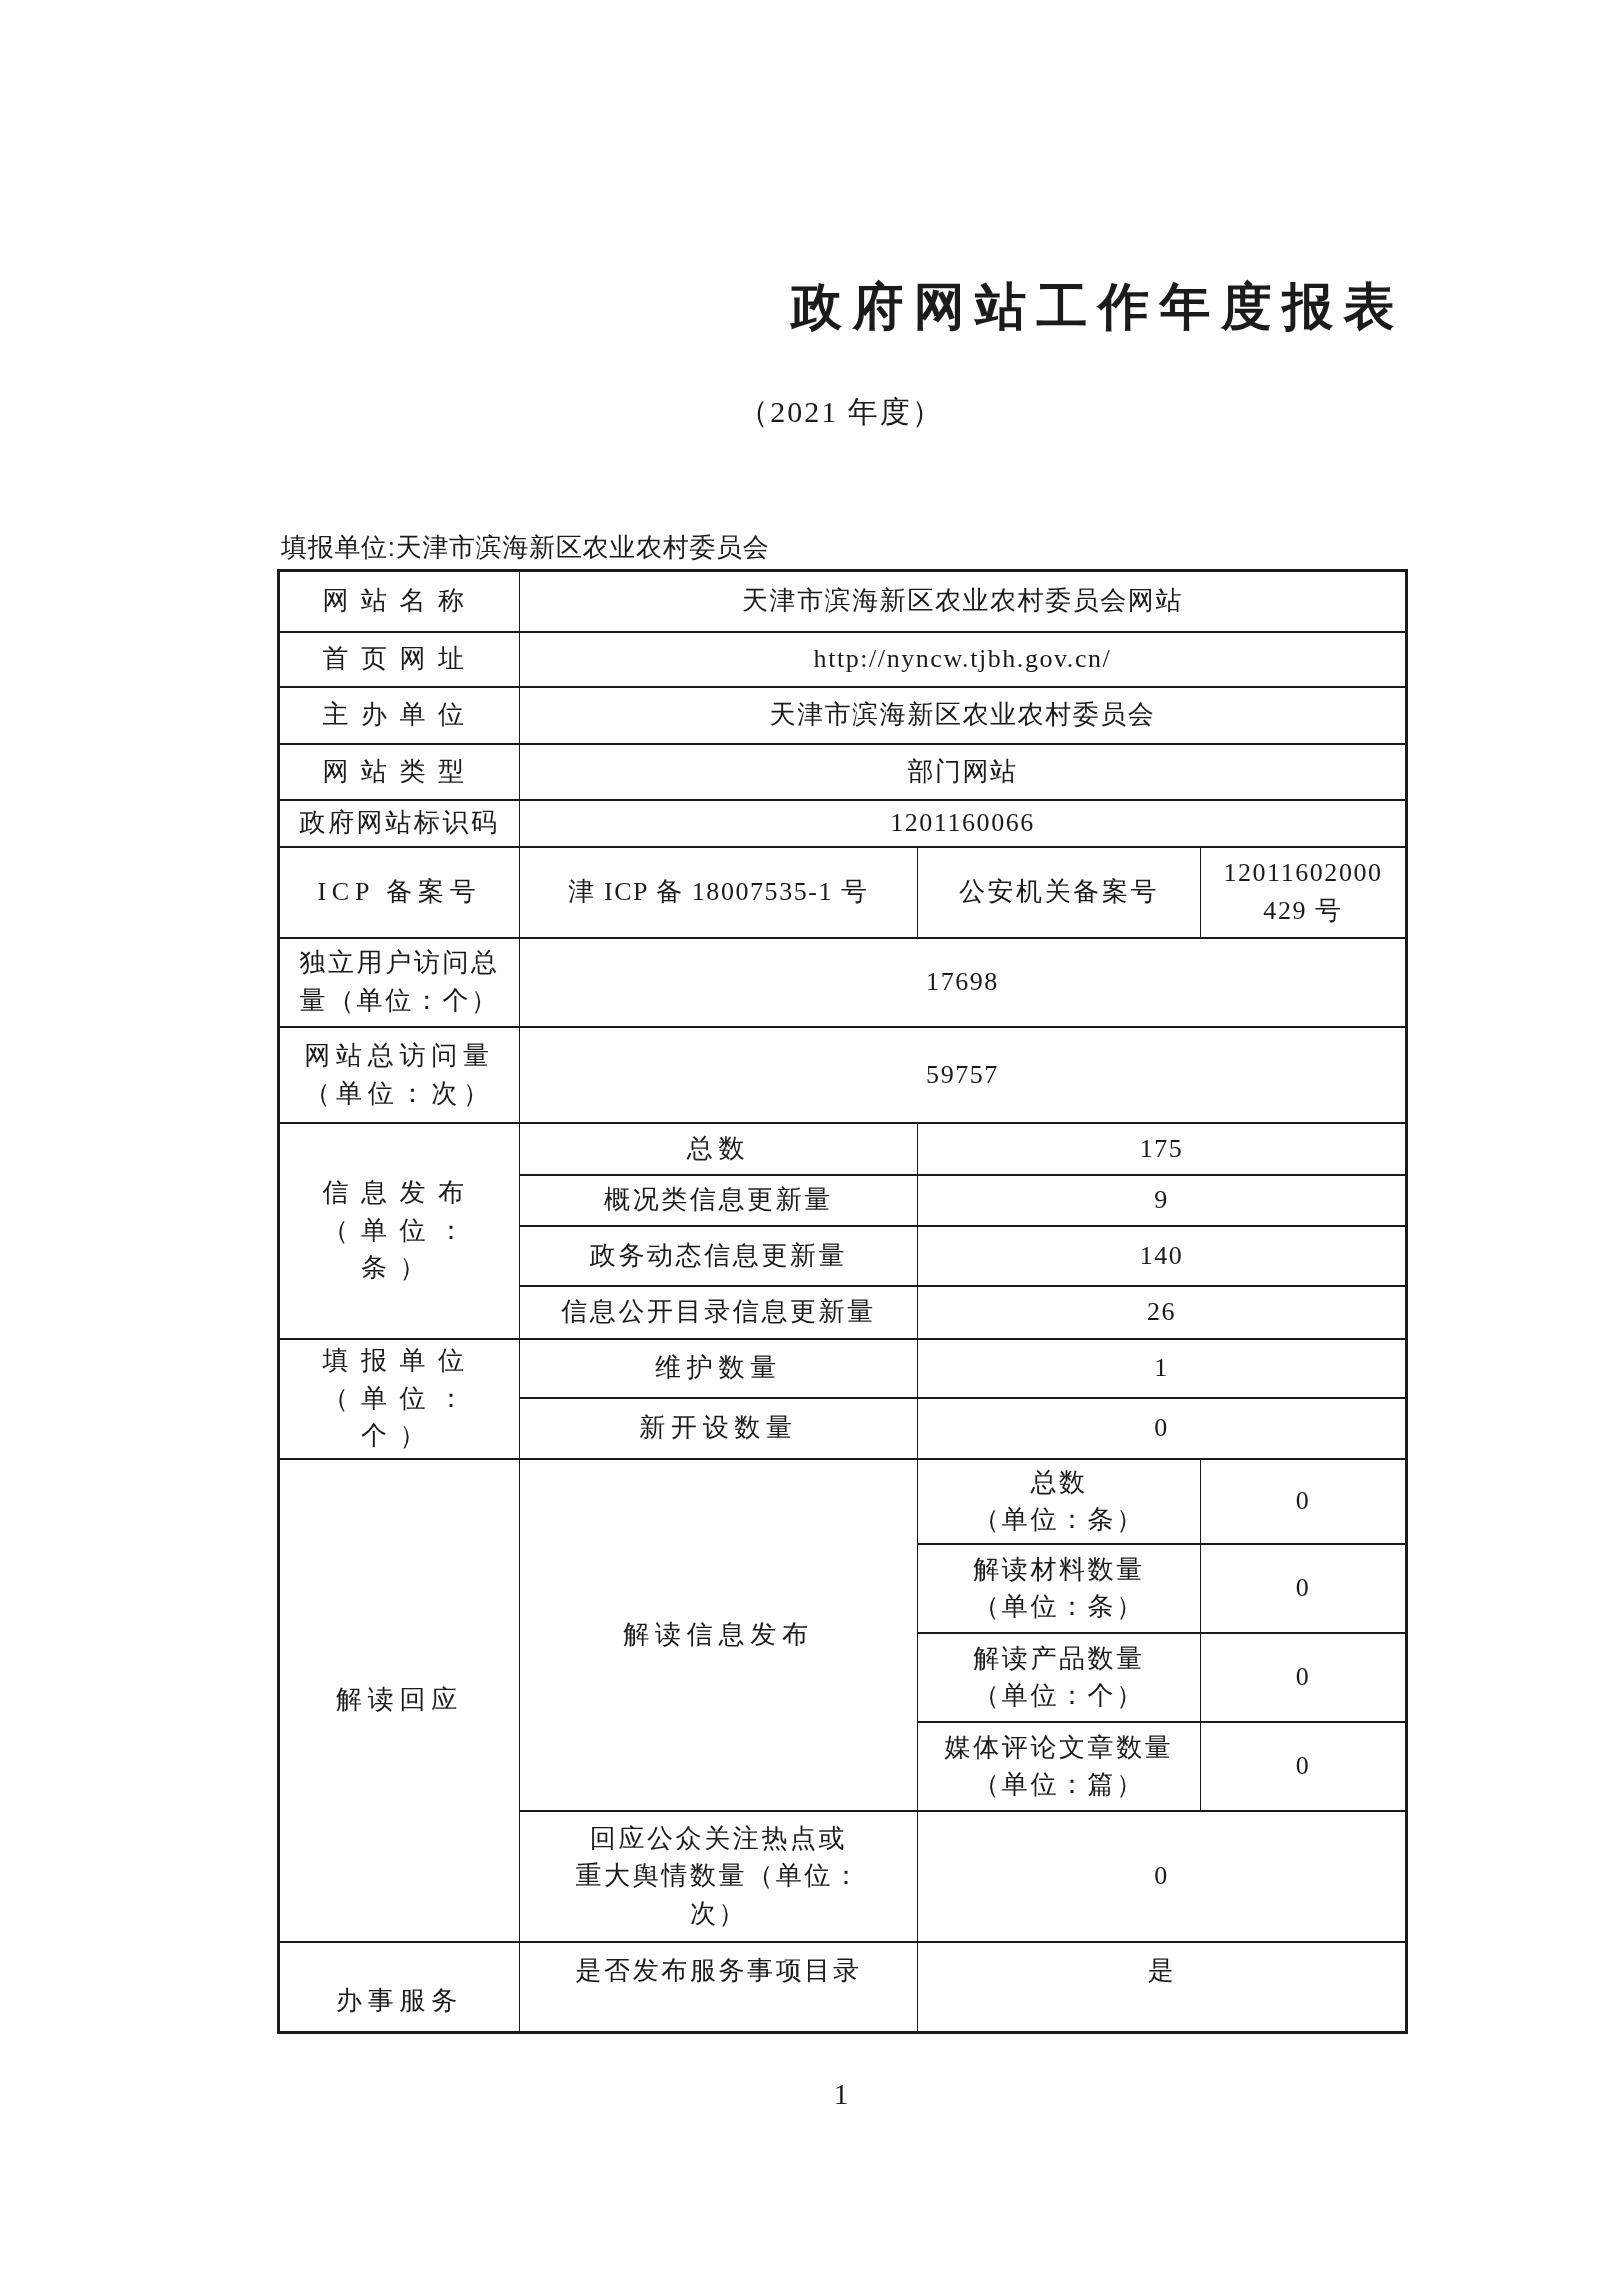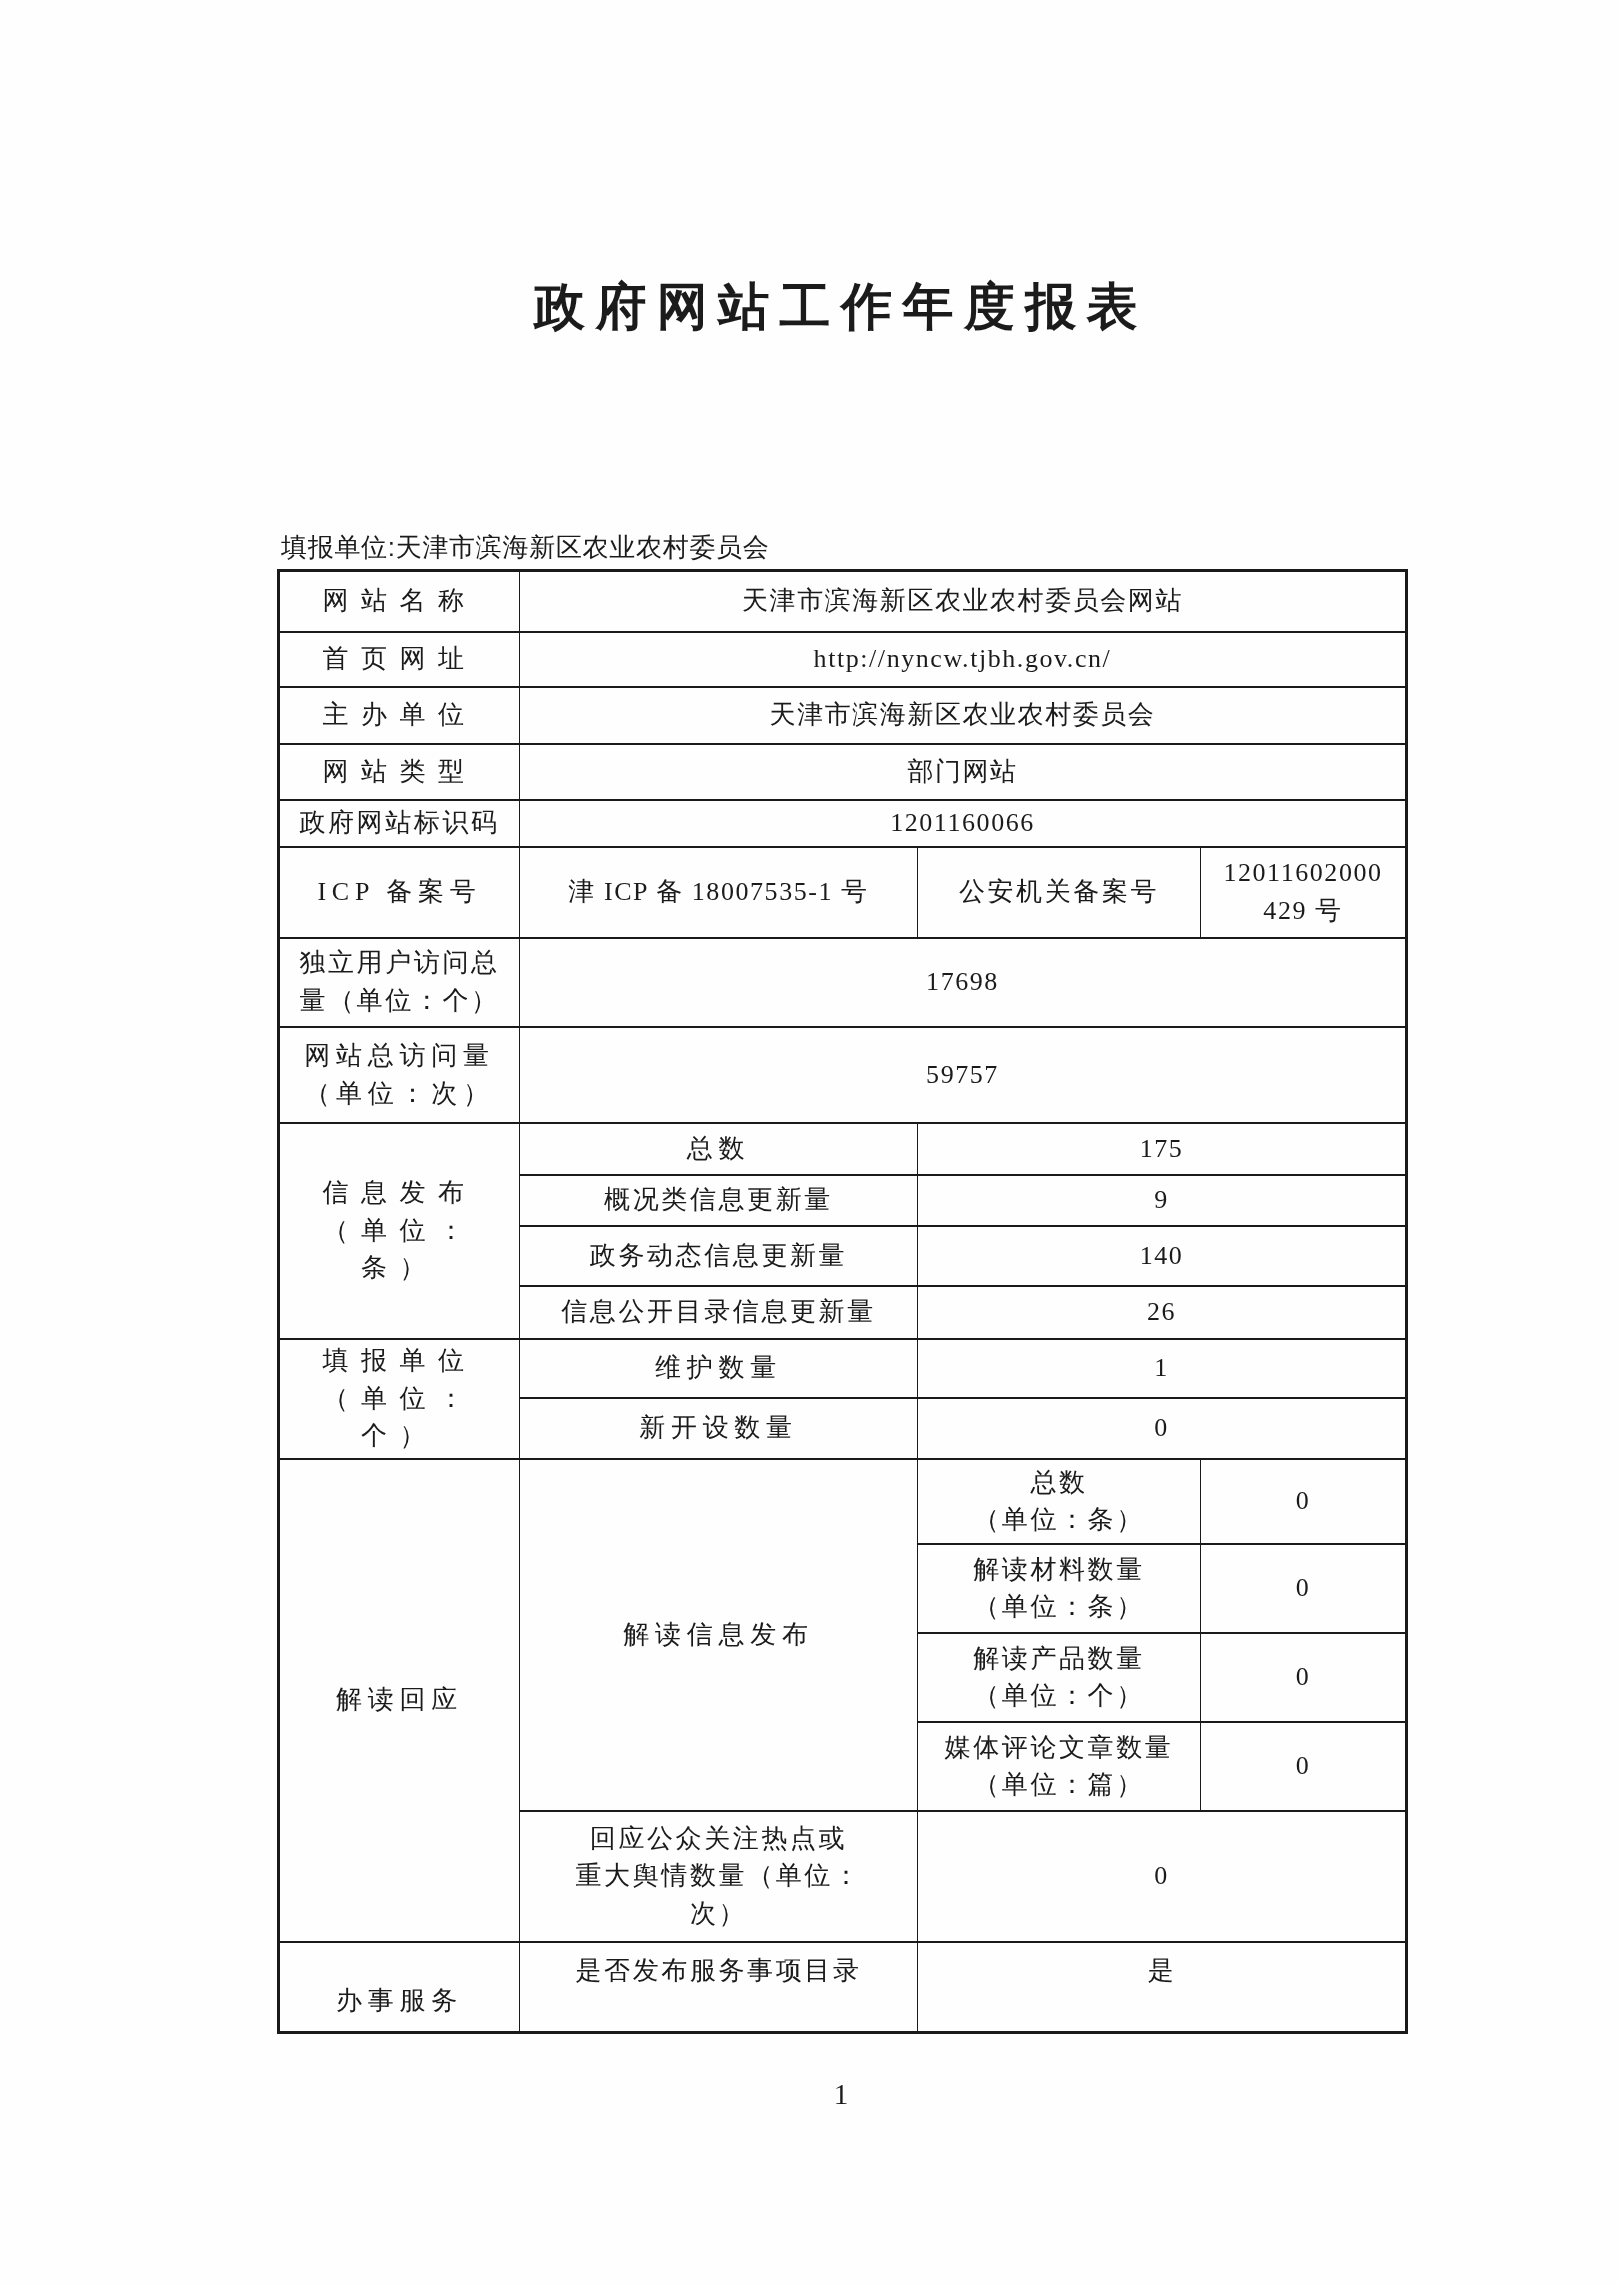--- a/index.html
+++ b/index.html
@@ -9,21 +9,21 @@
     color: #1b1b1b;
     font-family: "Liberation Serif", serif;
     position: relative;
     overflow: hidden;
   }
   .page { position: absolute; inset: 0; }
 
   .title {
     position: absolute;
     top: 281px; left: 277px; width: 1128px;
-    text-align: center;
+    text-align: right;
     font-family: "Liberation Sans", sans-serif;
     font-weight: 700;
     font-size: 51px;
     letter-spacing: 10.4px;
     line-height: 1;
     white-space: nowrap;
   }
   .subtitle {
     position: absolute;
     top: 397px; left: 277px; width: 1128px;
@@ -76,20 +76,21 @@
     font-size: 29px;
     line-height: 1;
   }
 </style>
 </head>
 <body>
 
 <div class="page">
 
   <div class="title">政府网站工作年度报表</div>
+  <div class="subtitle">（2021 年度）</div>
   <div class="unit">填报单位:天津市滨海新区农业农村委员会</div>
 
   <table class="report">
     <colgroup>
       <col style="width:241px">
       <col style="width:398px">
       <col style="width:283px">
       <col style="width:206px">
     </colgroup>
     <tbody>

